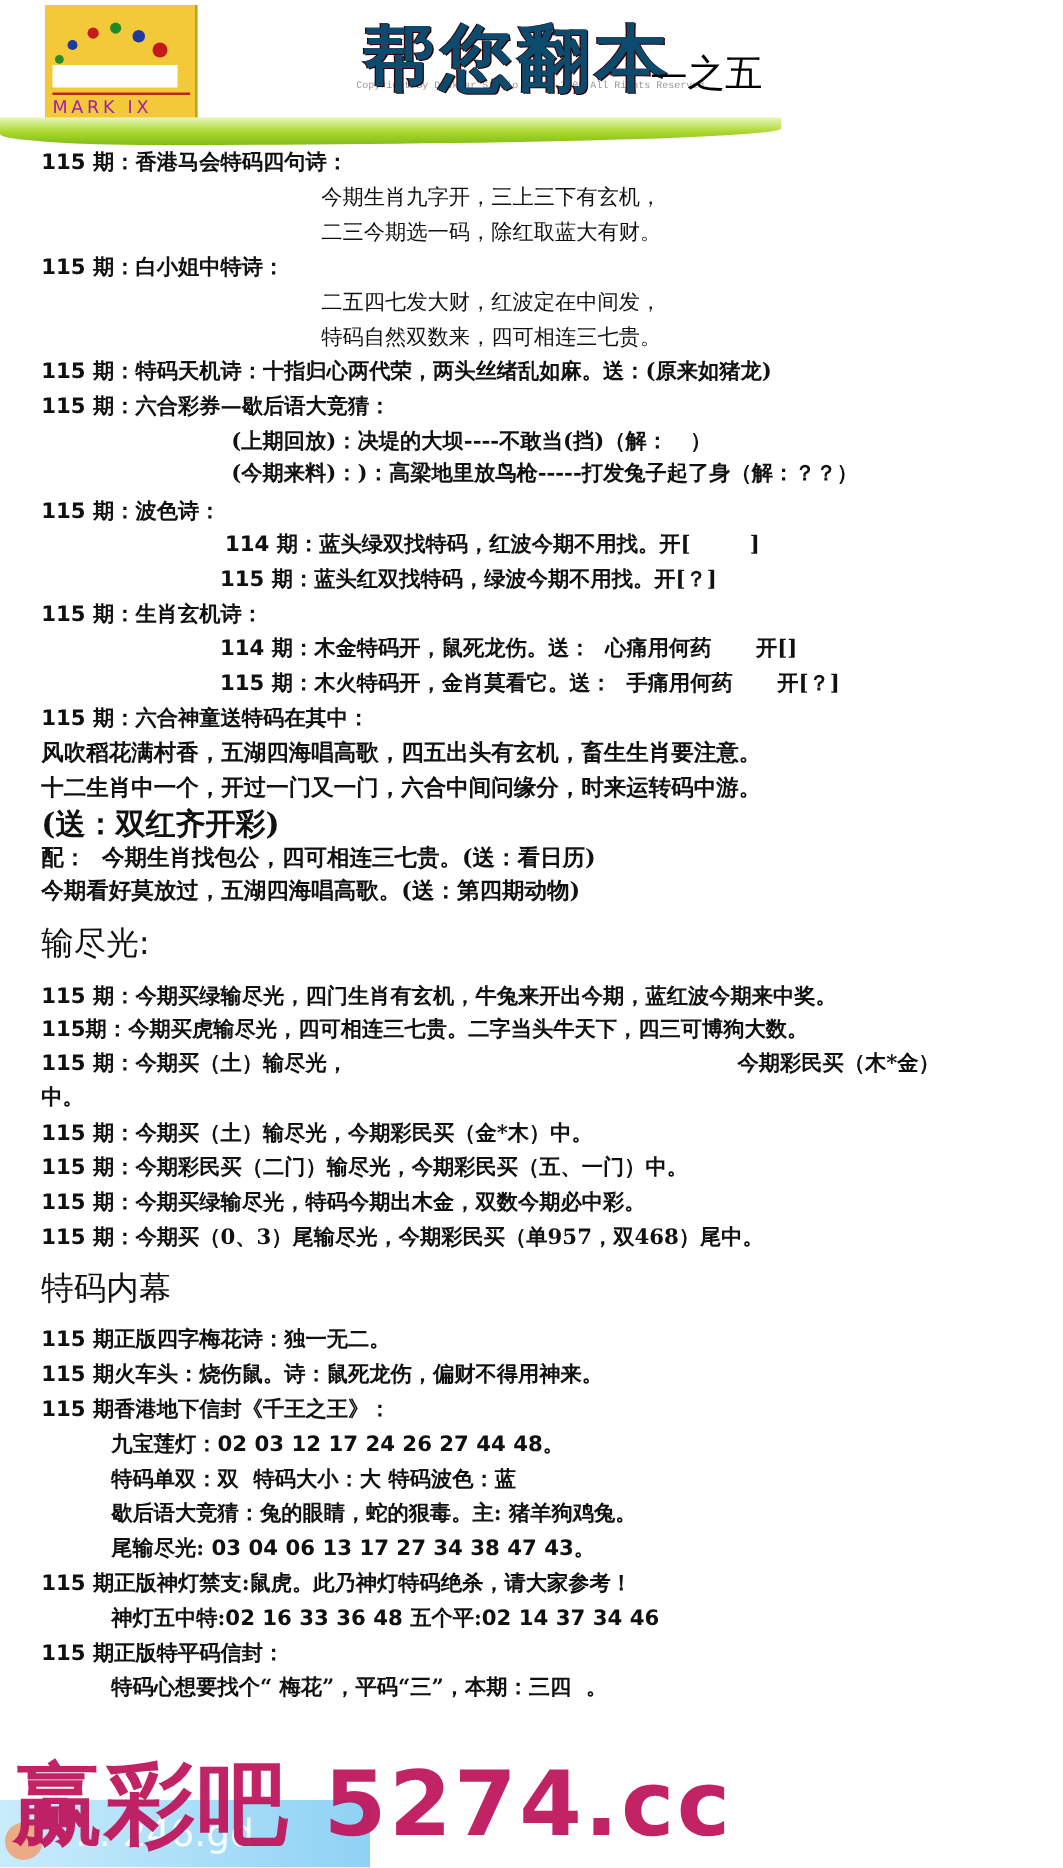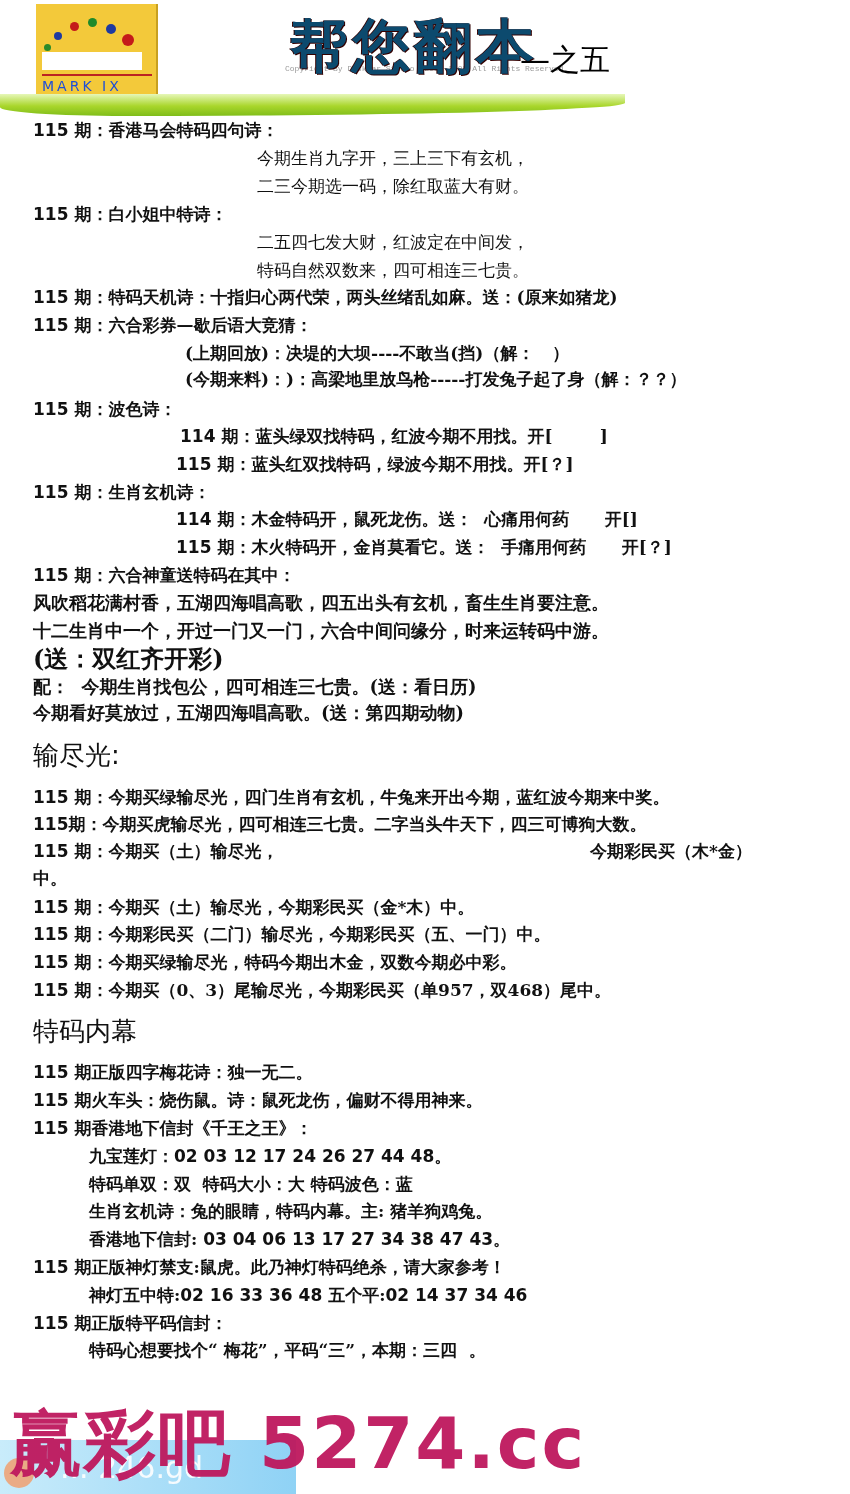--- a/index.html
+++ b/index.html
@@ -13,21 +13,21 @@
       position: absolute; left: 36px; top: 4px; width: 122px; height: 94px;
       background: #f3c93a; border-right: 2px solid #c8a020; box-sizing: border-box;
     }
     .logo .dot { position: absolute; border-radius: 50%; }
     .logo .wm {
       position: absolute; left: 6px; top: 48px; width: 100px; height: 18px; background: #fff;
     }
     .logo .brand {
       position: absolute; left: 6px; top: 70px; width: 110px; height: 20px;
       font-family: "DejaVu Sans", sans-serif; font-size: 14px; letter-spacing: 3px;
-      color: #1d4ed8; border-top: 2px solid #b22; line-height: 20px; text-align: left;
+      color: #a21caf; border-top: 2px solid #b22; line-height: 20px; text-align: left;
     }
     .title {
       position: absolute; left: 290px; top: 6px; font-size: 58px; font-weight: bold;
       color: #0c4a6e; letter-spacing: 4px; line-height: 80px;
       font-family: "DejaVu Serif", serif;
       text-shadow: 1px 1px 0 #300, -1px 0 0 #300;
     }
     .subtitle {
       position: absolute; left: 520px; top: 40px; font-size: 30px; color: #000;
       line-height: 40px; font-family: "DejaVu Sans", sans-serif;
@@ -129,22 +129,22 @@
   <div class="line" style="left:33px;top:923px"><span class="p">115 期：</span><span class="bold">今期彩民买（二门）输尽光，今期彩民买（五、一门）中。</span></div>
   <div class="line" style="left:33px;top:951px"><span class="p">115 期：</span><span class="bold">今期买绿输尽光，特码今期出木金，双数今期必中彩。</span></div>
   <div class="line" style="left:33px;top:979px"><span class="p">115 期：</span><span class="bold">今期买（0、3）尾输尽光，今期彩民买（单957，双468）尾中。</span></div>
 
   <div class="heading" style="left:33px;top:1014px">特码内幕</div>
   <div class="line" style="left:33px;top:1061px"><span class="p">115 期</span><span class="bold">正版四字梅花诗：独一无二。</span></div>
   <div class="line" style="left:33px;top:1089px"><span class="p">115 期</span><span class="bold">火车头：烧伤鼠。诗：鼠死龙伤，偏财不得用神来。</span></div>
   <div class="line" style="left:33px;top:1117px"><span class="p">115 期</span><span class="bold">香港地下信封《千王之王》：</span></div>
   <div class="line" style="left:89px;top:1145px"><span class="bold">九宝莲灯：</span><span class="p">02 03 12 17 24 26 27 44 48。</span></div>
   <div class="line bold" style="left:89px;top:1173px">特码单双：双  特码大小：大 特码波色：蓝</div>
-  <div class="line bold" style="left:89px;top:1200px">生肖玄机诗：兔的眼睛，特码内幕。主: 猪羊狗鸡兔。</div>
-  <div class="line" style="left:89px;top:1228px"><span class="bold">香港地下信封: </span><span class="p">03 04 06 13 17 27 34 38 47 43。</span></div>
+  <div class="line bold" style="left:89px;top:1200px">歇后语大竞猜：兔的眼睛，蛇的狠毒。主: 猪羊狗鸡兔。</div>
+  <div class="line" style="left:89px;top:1228px"><span class="bold">尾输尽光: </span><span class="p">03 04 06 13 17 27 34 38 47 43。</span></div>
   <div class="line" style="left:33px;top:1256px"><span class="p">115 期</span><span class="bold">正版神灯禁支:鼠虎。此乃神灯特码绝杀，请大家参考！</span></div>
   <div class="line" style="left:89px;top:1284px"><span class="bold">神灯五中特:</span><span class="p">02 16 33 36 48</span><span class="bold"> 五个平:</span><span class="p">02 14 37 34 46</span></div>
   <div class="line" style="left:33px;top:1312px"><span class="p">115 期</span><span class="bold">正版特平码信封：</span></div>
   <div class="line bold" style="left:89px;top:1339px">特码心想要找个“ 梅花”，平码“三”，本期：三四  。</div>
 </div>
 
 <div class="footer-banner">
   <span class="circle"></span>
   <span class="url">... 246.gd</span>
 </div>

